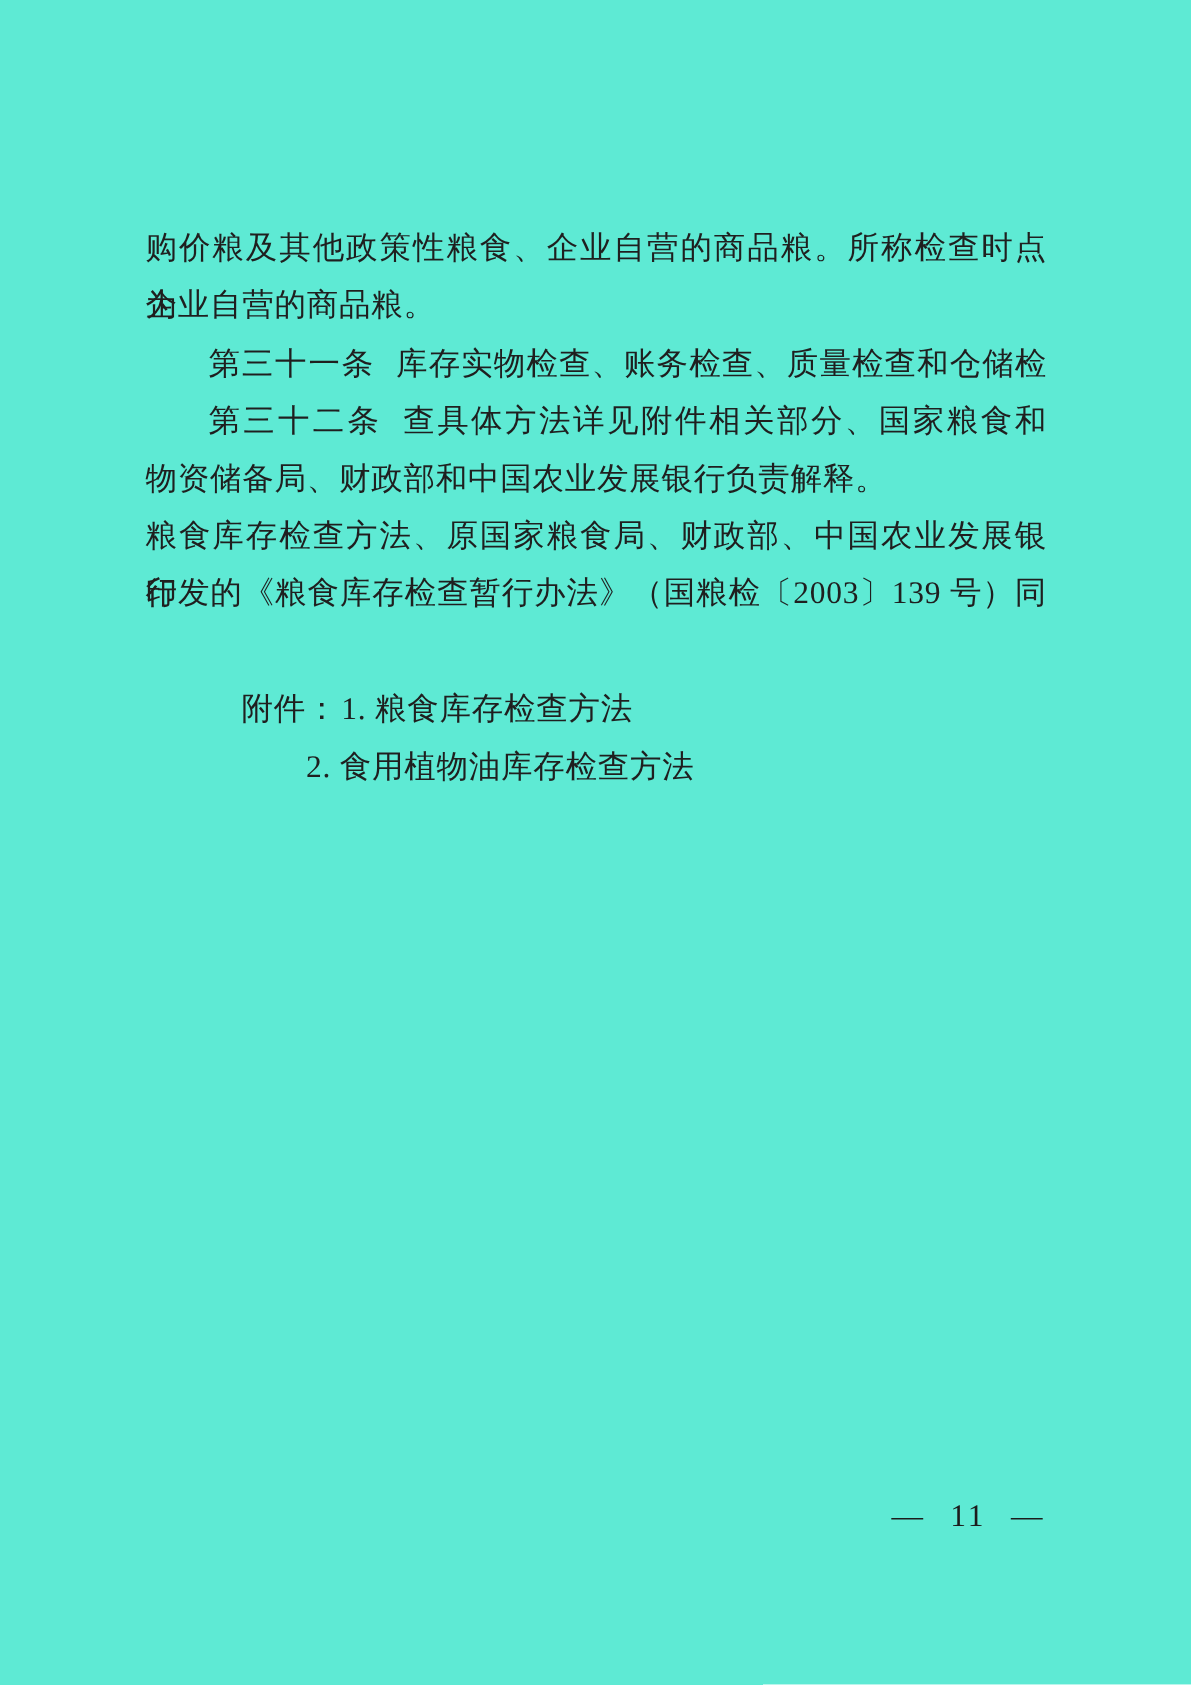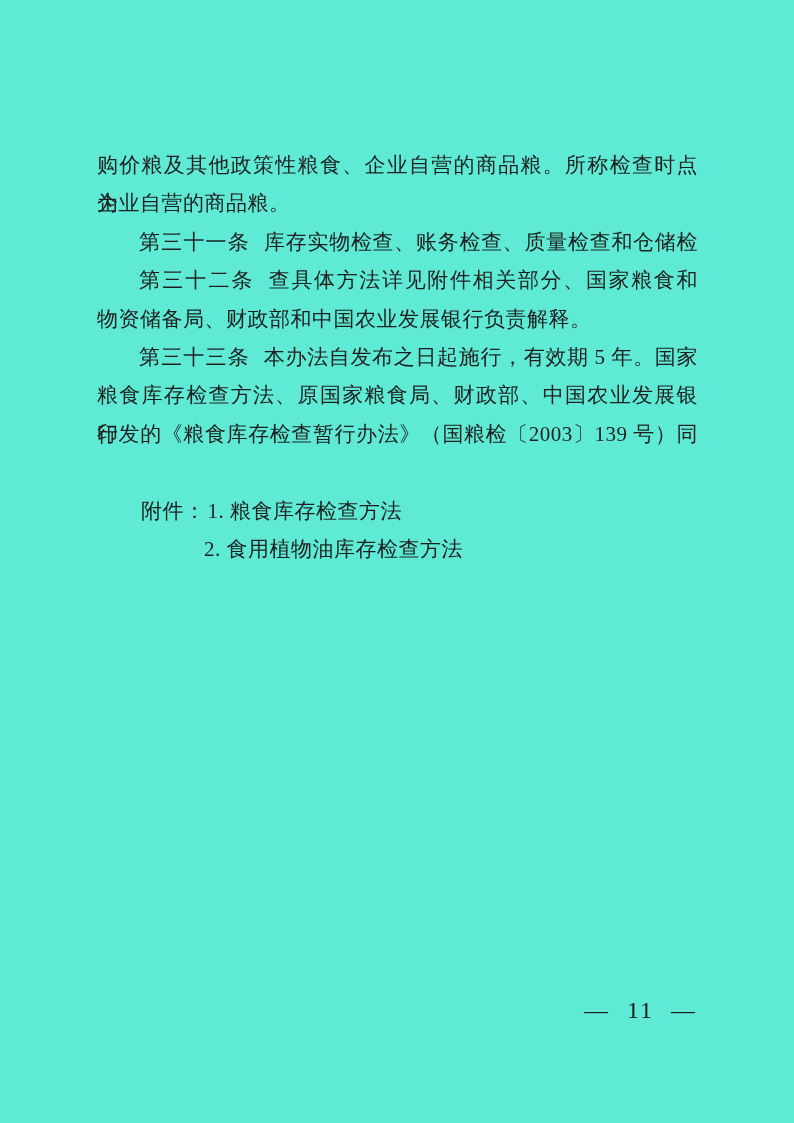--- a/index.html
+++ b/index.html
@@ -51,26 +51,27 @@
     height: 38.4px;
   }
   .attach-label-line {
     padding-left: 44px;
   }
   .attach-item-line {
     padding-left: 107px;
   }
   .attach-label {
     margin-right: 2px;
+    margin-left: 20px;
   }
   .page-number {
     position: absolute;
     top: 1000px;
     right: 97px;
-    font-size: 24px;
+    font-size: 21px;
     line-height: 20px;
     color: #1c1c1c;
     letter-spacing: 2px;
     word-spacing: 9px;
     white-space: nowrap;
   }
 </style>
 </head>
 <body>
 
@@ -85,23 +86,20 @@
       <span class="term">第三十一条</span><span>库存实物检查、账务检查、质量检查和仓储检</span>
     </div>
 
 
     <div class="line fj indent">
       <span class="term">第三十二条</span><span>查具体方法详见附件相关部分、国家粮食和</span>
     </div>
 
     <div class="line">物资储备局、财政部和中国农业发展银行负责解释。</div>
 
-    <div class="line fj indent">
-      <span class="term">第三十三条</span><span>本办法自发布之日起施行，有效期 5 年。国家</span>
-    </div>
 
     <div class="line fj">粮食库存检查方法、原国家粮食局、财政部、中国农业发展银行</div>
 
     <div class="line fj">印发的《粮食库存检查暂行办法》（国粮检〔2003〕139 号）同</div>
 
 
     <div class="spacer"></div>
 
     <div class="line attach-label-line">
       <span class="attach-label">附件：</span><span>1. 粮食库存检查方法</span>

